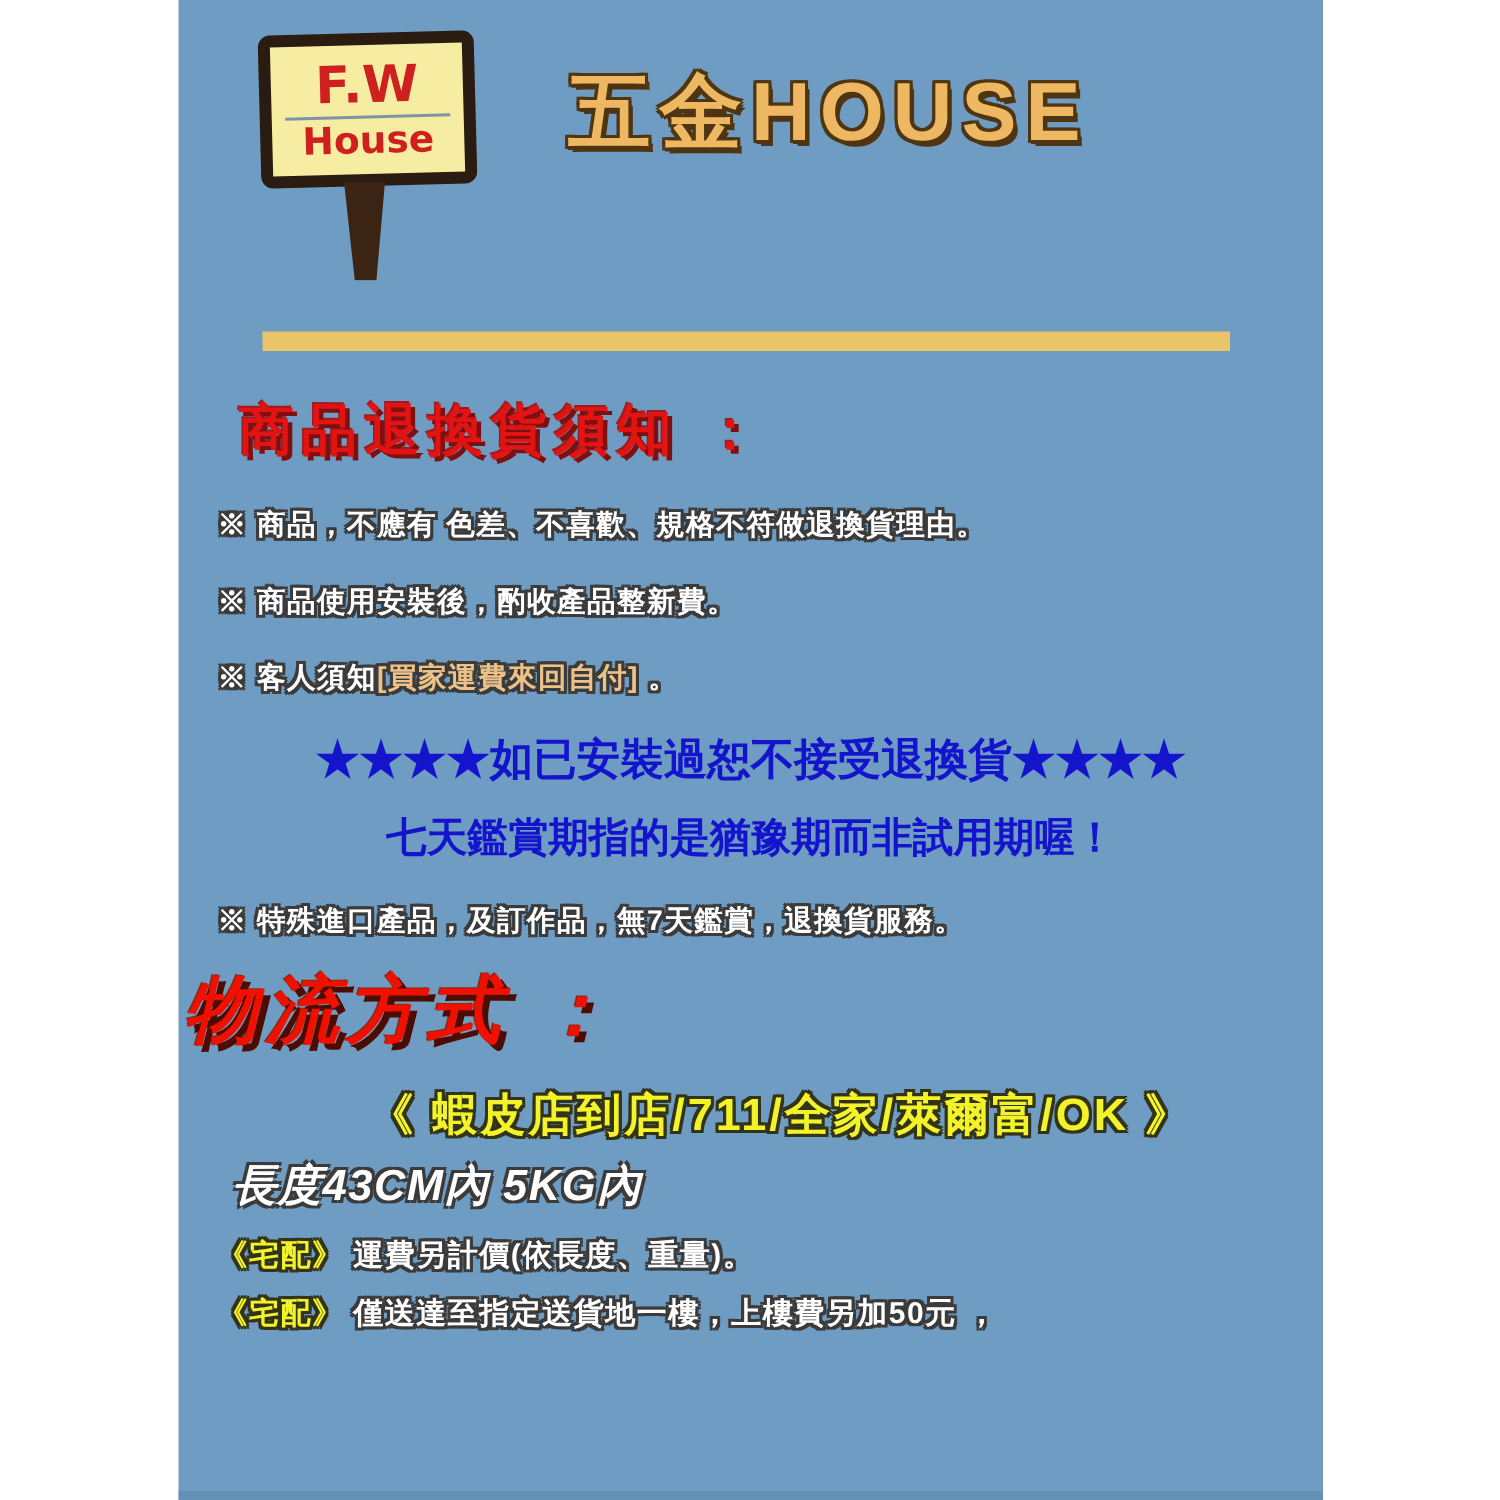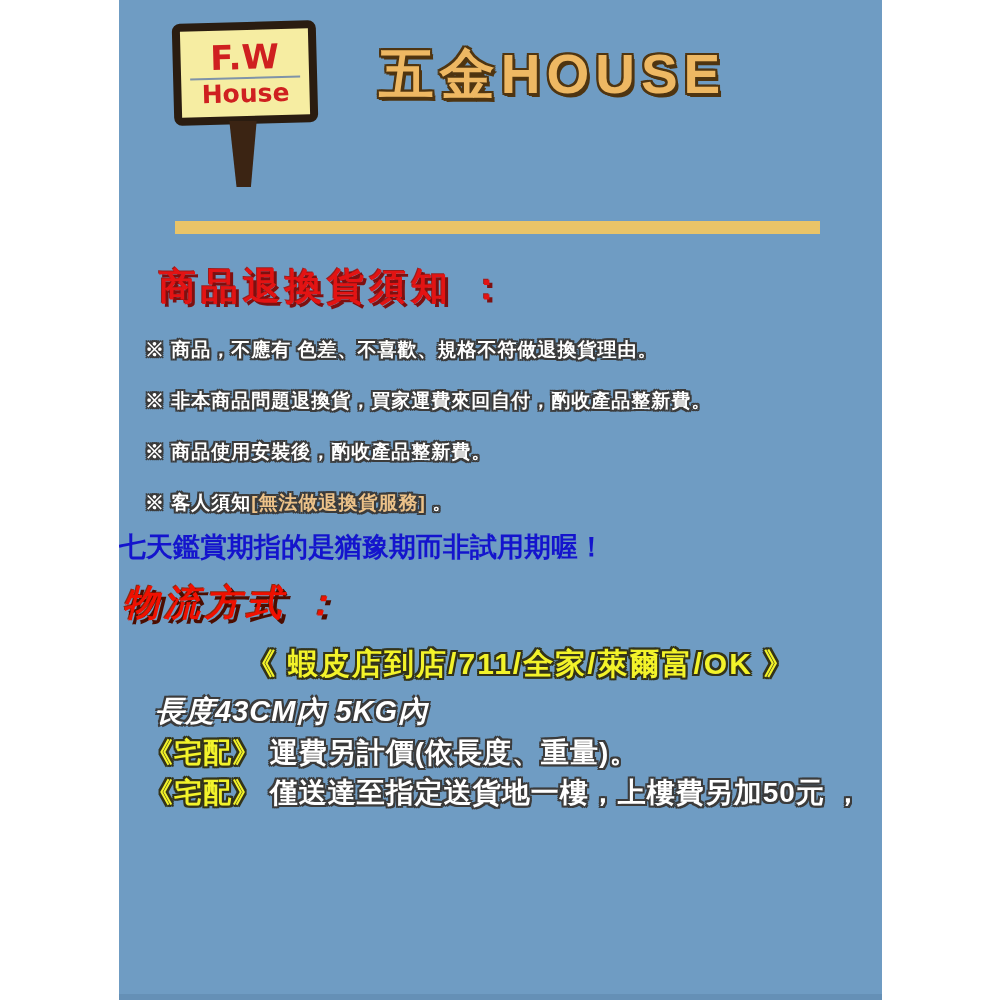--- a/index.html
+++ b/index.html
@@ -55,43 +55,43 @@
     color:#ffffff;
     text-shadow:-2px -2px 0 #3b3b3b,2px -2px 0 #3b3b3b,-2px 2px 0 #3b3b3b,2px 2px 0 #3b3b3b,
                 -2px 0 0 #3b3b3b,2px 0 0 #3b3b3b,0 -2px 0 #3b3b3b,0 2px 0 #3b3b3b;
   }
   .tan-hl{color:#ecc289;}
   .star-line{
     margin-top:22px;text-align:center;font-family:"Liberation Serif",serif;font-weight:bold;
     font-size:29px;color:#1414cd;text-shadow:none;white-space:nowrap;
   }
   .note-line{
-    margin-top:13px;font-family:Liberation Serif, serif;font-weight:bold;
+    margin-top:13px;text-align:center;font-family:Liberation Serif, serif;font-weight:bold;
     font-size:27px;color:#1414cd;white-space:nowrap;
   }
   
   .shipping-heading{
-    margin:14px 0 0 4px;font-size:36px;font-weight:bold;font-style:italic;letter-spacing:5px;
+    margin:14px 0 0 4px;font-size:49px;font-weight:bold;font-style:italic;letter-spacing:5px;
     color:#f01000;white-space:nowrap;
     text-shadow:4px 4px 0 #4c0d00,-1px -1px 0 #8d2a12;
   }
   .yellow{
     color:#f3f32a;
     text-shadow:-2px -2px 0 #33331a,2px -2px 0 #33331a,-2px 2px 0 #33331a,2px 2px 0 #33331a,
                 -2px 0 0 #33331a,2px 0 0 #33331a,0 -2px 0 #33331a,0 2px 0 #33331a;
     text-align:center;
   }
   .store-line{margin:16px 0 0 40px;font-size:30px;font-weight:bold;letter-spacing:2px;white-space:nowrap;}
   .size-line{
     margin:7px 0 0 36px;font-size:29px;font-weight:bold;letter-spacing:1px;color:#fff;white-space:nowrap;
     text-shadow:-2px -2px 0 #3b3b3b,2px -2px 0 #3b3b3b,-2px 2px 0 #3b3b3b,2px 2px 0 #3b3b3b;
     font-style:italic;
   }
   .ship-line{
-    margin:2px 0 0 26px;font-size:28px;font-weight:bold;letter-spacing:1px;color:#fff;white-space:nowrap;
+    margin:12px 0 0 26px;font-size:20px;font-weight:bold;letter-spacing:1px;color:#fff;white-space:nowrap;
     text-shadow:-2px -2px 0 #3b3b3b,2px -2px 0 #3b3b3b,-2px 2px 0 #3b3b3b,2px 2px 0 #3b3b3b,
                 -2px 0 0 #3b3b3b,2px 0 0 #3b3b3b,0 -2px 0 #3b3b3b,0 2px 0 #3b3b3b;
   }
   .bottom-strip{position:absolute;left:0;right:0;bottom:0;height:6px;background:#6590b6;}
 </style>
 </head>
 <body>
 
 <div class="panel">
 
@@ -107,27 +107,28 @@
     <div class="titles">
       <div class="shop-title">五金HOUSE</div>
     </div>
   </div>
 
   <div class="divider"></div>
 
   <div class="returns-heading">商品退換貨須知 ：</div>
 
   <div class="item">※ 商品，不應有 色差、不喜歡、規格不符做退換貨理由。</div>
-  <div class="item">※ 非本商品問題退換貨，買家運費來回自付，酌收產品整新費。</div>
   <div class="item">※ 商品使用安裝後，酌收產品整新費。</div>
 
-  <div class="item"><span>※ 客人須知</span><span class="tan-hl">[無法做退換貨服務]</span><span> 。</span></div>
+  <div class="item"><span>※ 客人須知</span><span class="tan-hl">[買家運費來回自付]</span><span> 。</span></div>
 
+  <div class="star-line">★★★★如已安裝過恕不接受退換貨★★★★</div>
   <div class="note-line">七天鑑賞期指的是猶豫期而非試用期喔！</div>
 
+  <div class="item">※ 特殊進口產品，及訂作品，無7天鑑賞，退換貨服務。</div>
 
   <div class="shipping-heading">物流方式 ：</div>
 
   <div class="store-line yellow">《 蝦皮店到店/711/全家/萊爾富/OK 》</div>
 
   <div class="size-line">長度43CM內 5KG內</div>
 
   <div class="ship-line"><span class="yellow">《宅配》</span><span> 運費另計價(依長度、重量)。</span></div>
 
   <div class="ship-line"><span class="yellow">《宅配》</span><span> 僅送達至指定送貨地一樓，上樓費另加50元 ，</span></div>

